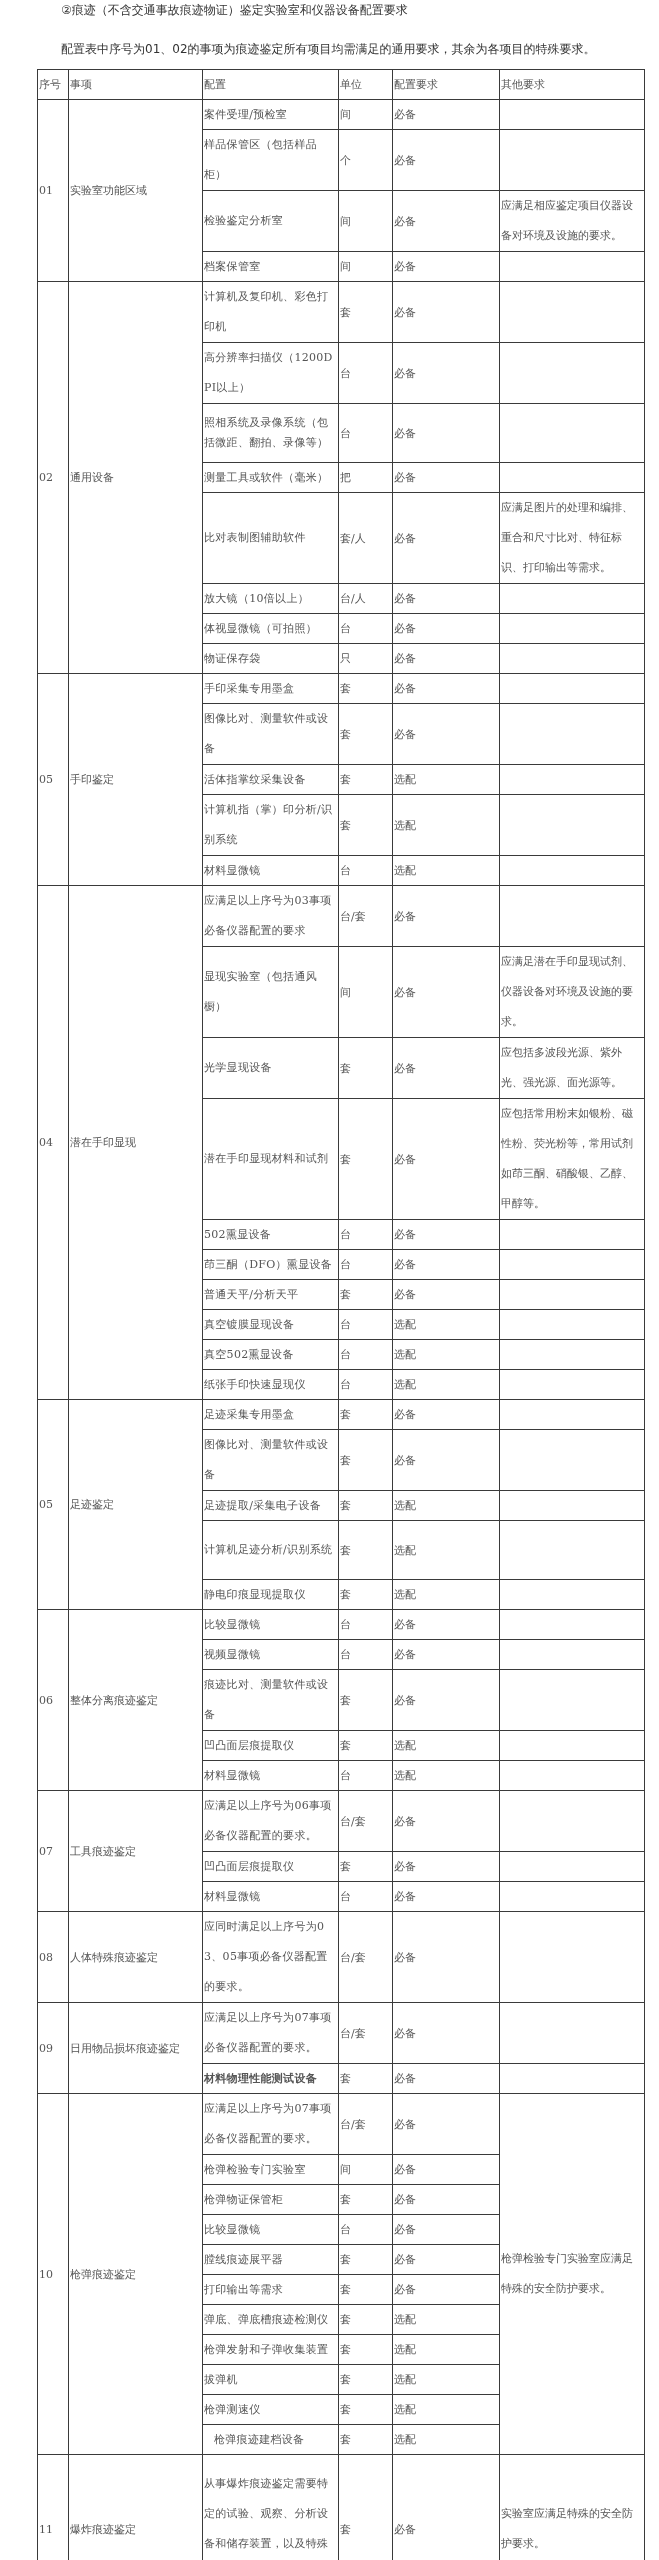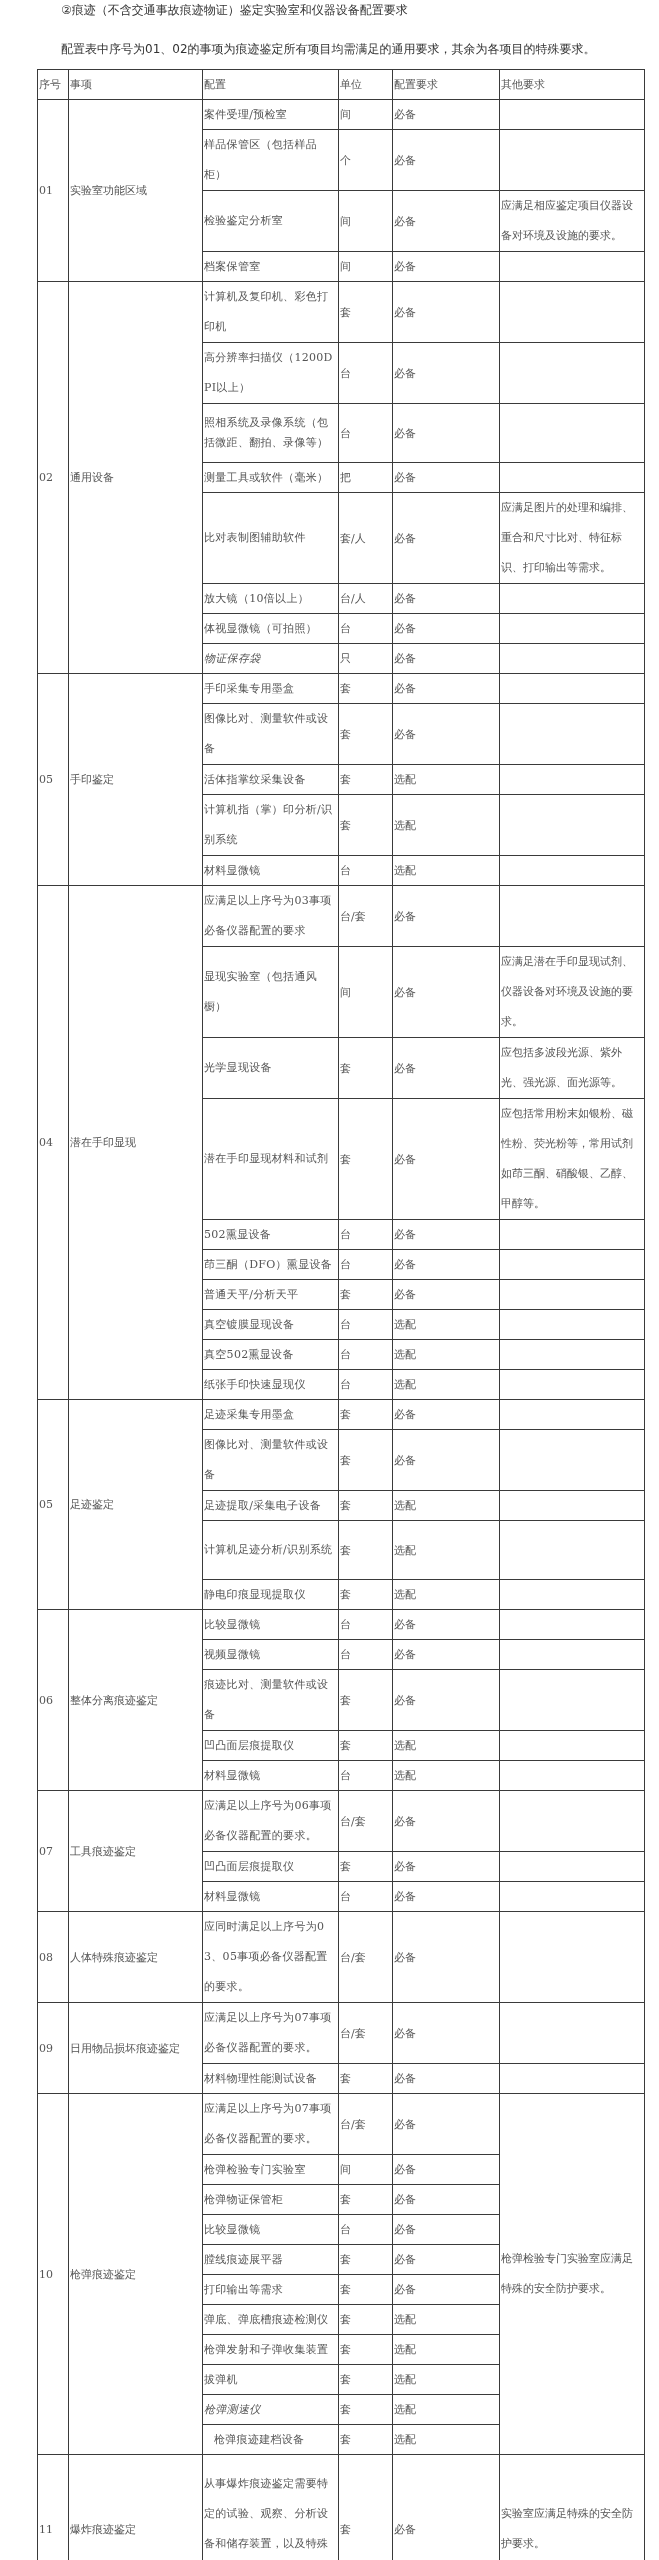--- a/index.html
+++ b/index.html
@@ -135,21 +135,21 @@
         <td class="req">必备</td>
         <td class="other" style="line-height: 15px;"></td>
       </tr>
       <tr>
         <td class="item" style="height: 29px; line-height: 15px;">体视显微镜（可拍照）</td>
         <td class="unit">台</td>
         <td class="req">必备</td>
         <td class="other" style="line-height: 15px;"></td>
       </tr>
       <tr>
-        <td class="item" style="height: 29px; line-height: 15px; font-style: italic;">物证保存袋</td>
+        <td class="item" style="height: 29px; line-height: 15px;">物证保存袋</td>
         <td class="unit">只</td>
         <td class="req">必备</td>
         <td class="other" style="line-height: 15px;"></td>
       </tr>
       <tr>
         <td rowspan="5">05</td>
         <td rowspan="5">手印鉴定</td>
         <td class="item" style="height: 29px; line-height: 15px;">手印采集专用墨盒</td>
         <td class="unit">套</td>
         <td class="req">必备</td>
@@ -335,21 +335,21 @@
       </tr>
       <tr>
         <td rowspan="2">09</td>
         <td rowspan="2">日用物品损坏痕迹鉴定</td>
         <td class="item" style="height: 58px; line-height: 30px;">应满足以上序号为07事项必备仪器配置的要求。</td>
         <td class="unit">台/套</td>
         <td class="req">必备</td>
         <td class="other" style="line-height: 30px;"></td>
       </tr>
       <tr>
-        <td class="item" style="height: 29px; line-height: 15px;">材料物理性能测试设备</td>
+        <td class="item" style="height: 29px; line-height: 15px; font-weight: bold;">材料物理性能测试设备</td>
         <td class="unit">套</td>
         <td class="req">必备</td>
         <td class="other" style="line-height: 15px;"></td>
       </tr>
       <tr>
         <td rowspan="11">10</td>
         <td rowspan="11">枪弹痕迹鉴定</td>
         <td class="item" style="height: 58px; line-height: 30px;">应满足以上序号为07事项必备仪器配置的要求。</td>
         <td class="unit">台/套</td>
         <td class="req">必备</td>
@@ -389,21 +389,21 @@
         <td class="item" style="height: 29px; line-height: 15px;">枪弹发射和子弹收集装置</td>
         <td class="unit">套</td>
         <td class="req">选配</td>
       </tr>
       <tr>
         <td class="item" style="height: 29px; line-height: 15px;">拔弹机</td>
         <td class="unit">套</td>
         <td class="req">选配</td>
       </tr>
       <tr>
-        <td class="item" style="height: 29px; line-height: 15px; font-style: italic;">枪弹测速仪</td>
+        <td class="item" style="height: 29px; line-height: 15px;">枪弹测速仪</td>
         <td class="unit">套</td>
         <td class="req">选配</td>
       </tr>
       <tr>
         <td class="item" style="height: 29px; line-height: 15px; padding-left: 11px;">枪弹痕迹建档设备</td>
         <td class="unit">套</td>
         <td class="req">选配</td>
       </tr>
       <tr>
         <td rowspan="1">11</td>

